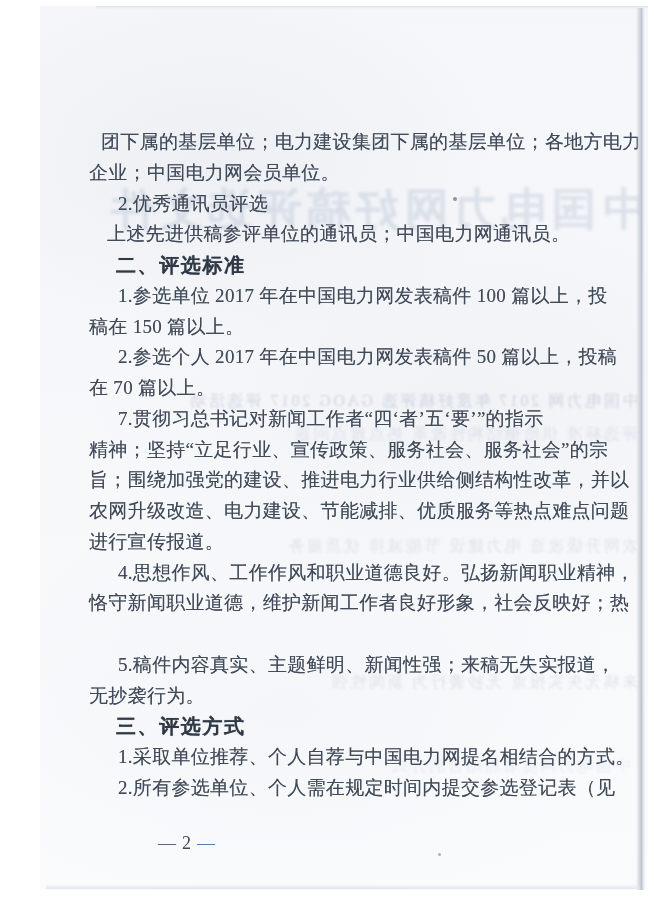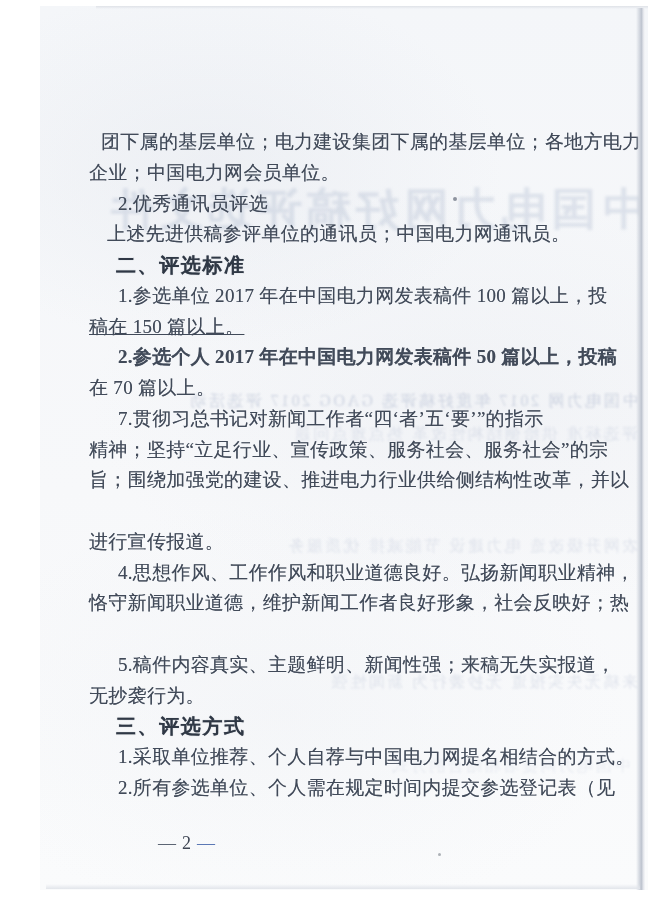--- a/index.html
+++ b/index.html
@@ -91,26 +91,27 @@
   <div class="bleed-line bl-4">来稿无失实报道 无抄袭行为 新闻性强</div>
   <div class="bleed-line bl-5">中国电力网提名相结合的方式</div>
 
   <div class="doc-layer">
       <div class="line l-first" style="top: 129px;">团下属的基层单位；电力建设集团下属的基层单位；各地方电力</div>
       <div class="line l-cont" style="top: 159.75px;">企业；中国电力网会员单位。</div>
       <div class="line l-para" style="top: 190.5px;">2.优秀通讯员评选</div>
       <div class="line l-sub" style="top: 221.25px;">上述先进供稿参评单位的通讯员；中国电力网通讯员。</div>
       <div class="line l-heading" style="top: 252px;">二、评选标准</div>
       <div class="line l-para" style="top: 282.75px;">1.参选单位 2017 年在中国电力网发表稿件 100 篇以上，投</div>
-      <div class="line l-cont" style="top: 313.5px; text-decoration: underline;">稿在 150 篇以上。</div>
-      <div class="line l-para" style="top: 344.25px; font-weight: bold;">2.参选个人 2017 年在中国电力网发表稿件 50 篇以上，投稿</div>
+      <div class="line l-cont" style="top: 313.5px;">稿在 150 篇以上。</div>
+      <div class="line l-para" style="top: 344.25px;">2.参选个人 2017 年在中国电力网发表稿件 50 篇以上，投稿</div>
       <div class="line l-cont" style="top: 375px;">在 70 篇以上。</div>
       <div class="line l-para" style="top: 405.75px;">7.贯彻习总书记对新闻工作者“四‘者’五‘要’”的指示</div>
       <div class="line l-cont" style="top: 436.5px;">精神；坚持“立足行业、宣传政策、服务社会、服务社会”的宗</div>
       <div class="line l-cont" style="top: 467.25px;">旨；围绕加强党的建设、推进电力行业供给侧结构性改革，并以</div>
+      <div class="line l-cont" style="top: 498px;">农网升级改造、电力建设、节能减排、优质服务等热点难点问题</div>
       <div class="line l-cont" style="top: 528.75px;">进行宣传报道。</div>
       <div class="line l-para" style="top: 559.5px;">4.思想作风、工作作风和职业道德良好。弘扬新闻职业精神，</div>
       <div class="line l-cont" style="top: 590.25px;">恪守新闻职业道德，维护新闻工作者良好形象，社会反映好；热</div>
       <div class="line l-para" style="top: 651.75px;">5.稿件内容真实、主题鲜明、新闻性强；来稿无失实报道，</div>
       <div class="line l-cont" style="top: 682.5px;">无抄袭行为。</div>
       <div class="line l-heading" style="top: 713.25px;">三、评选方式</div>
       <div class="line l-para" style="top: 744px;">1.采取单位推荐、个人自荐与中国电力网提名相结合的方式。</div>
       <div class="line l-para" style="top: 774.75px;">2.所有参选单位、个人需在规定时间内提交参选登记表（见</div>
     </div>
 

